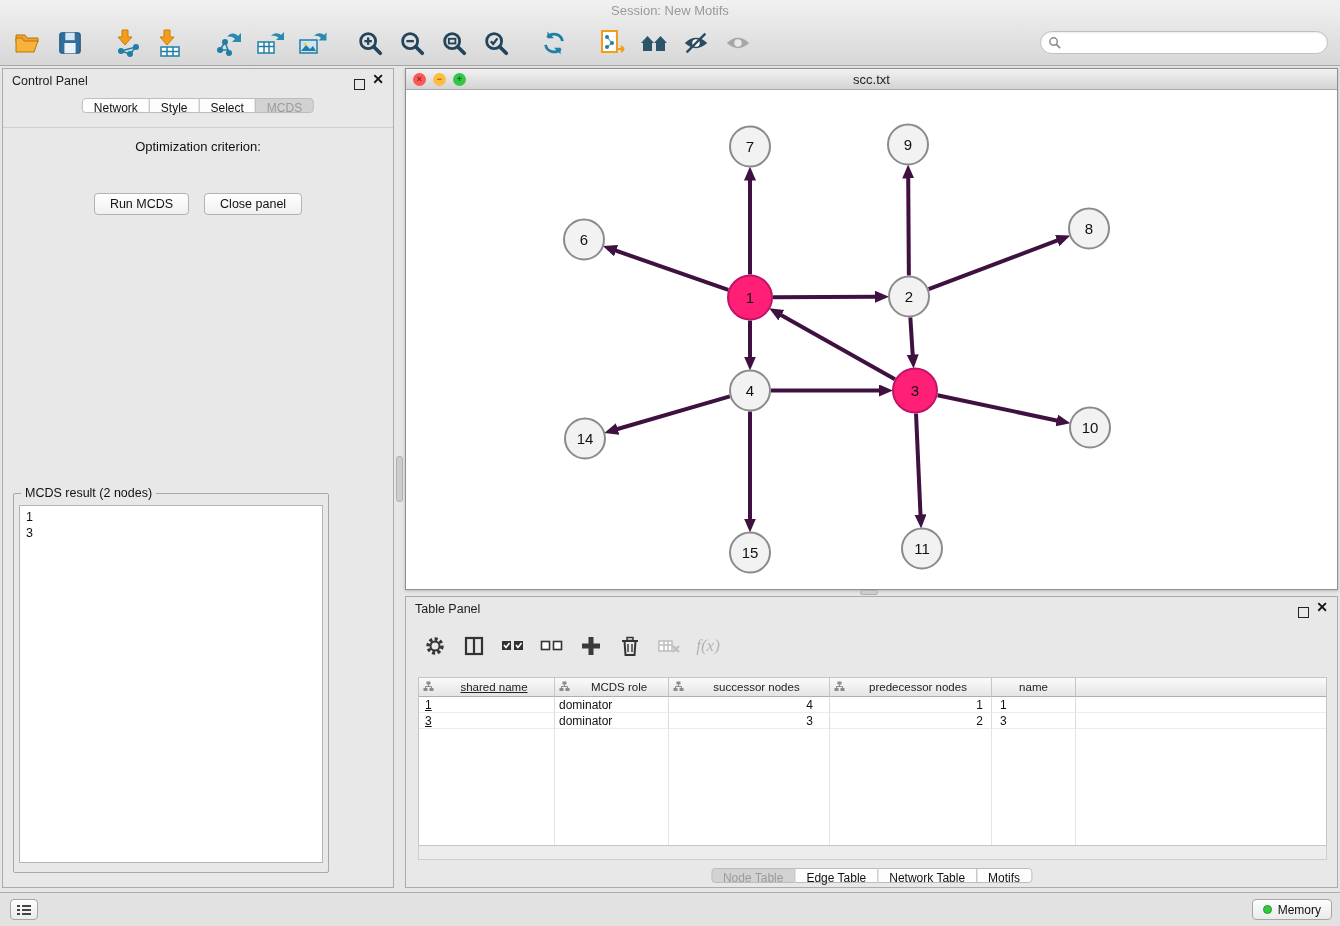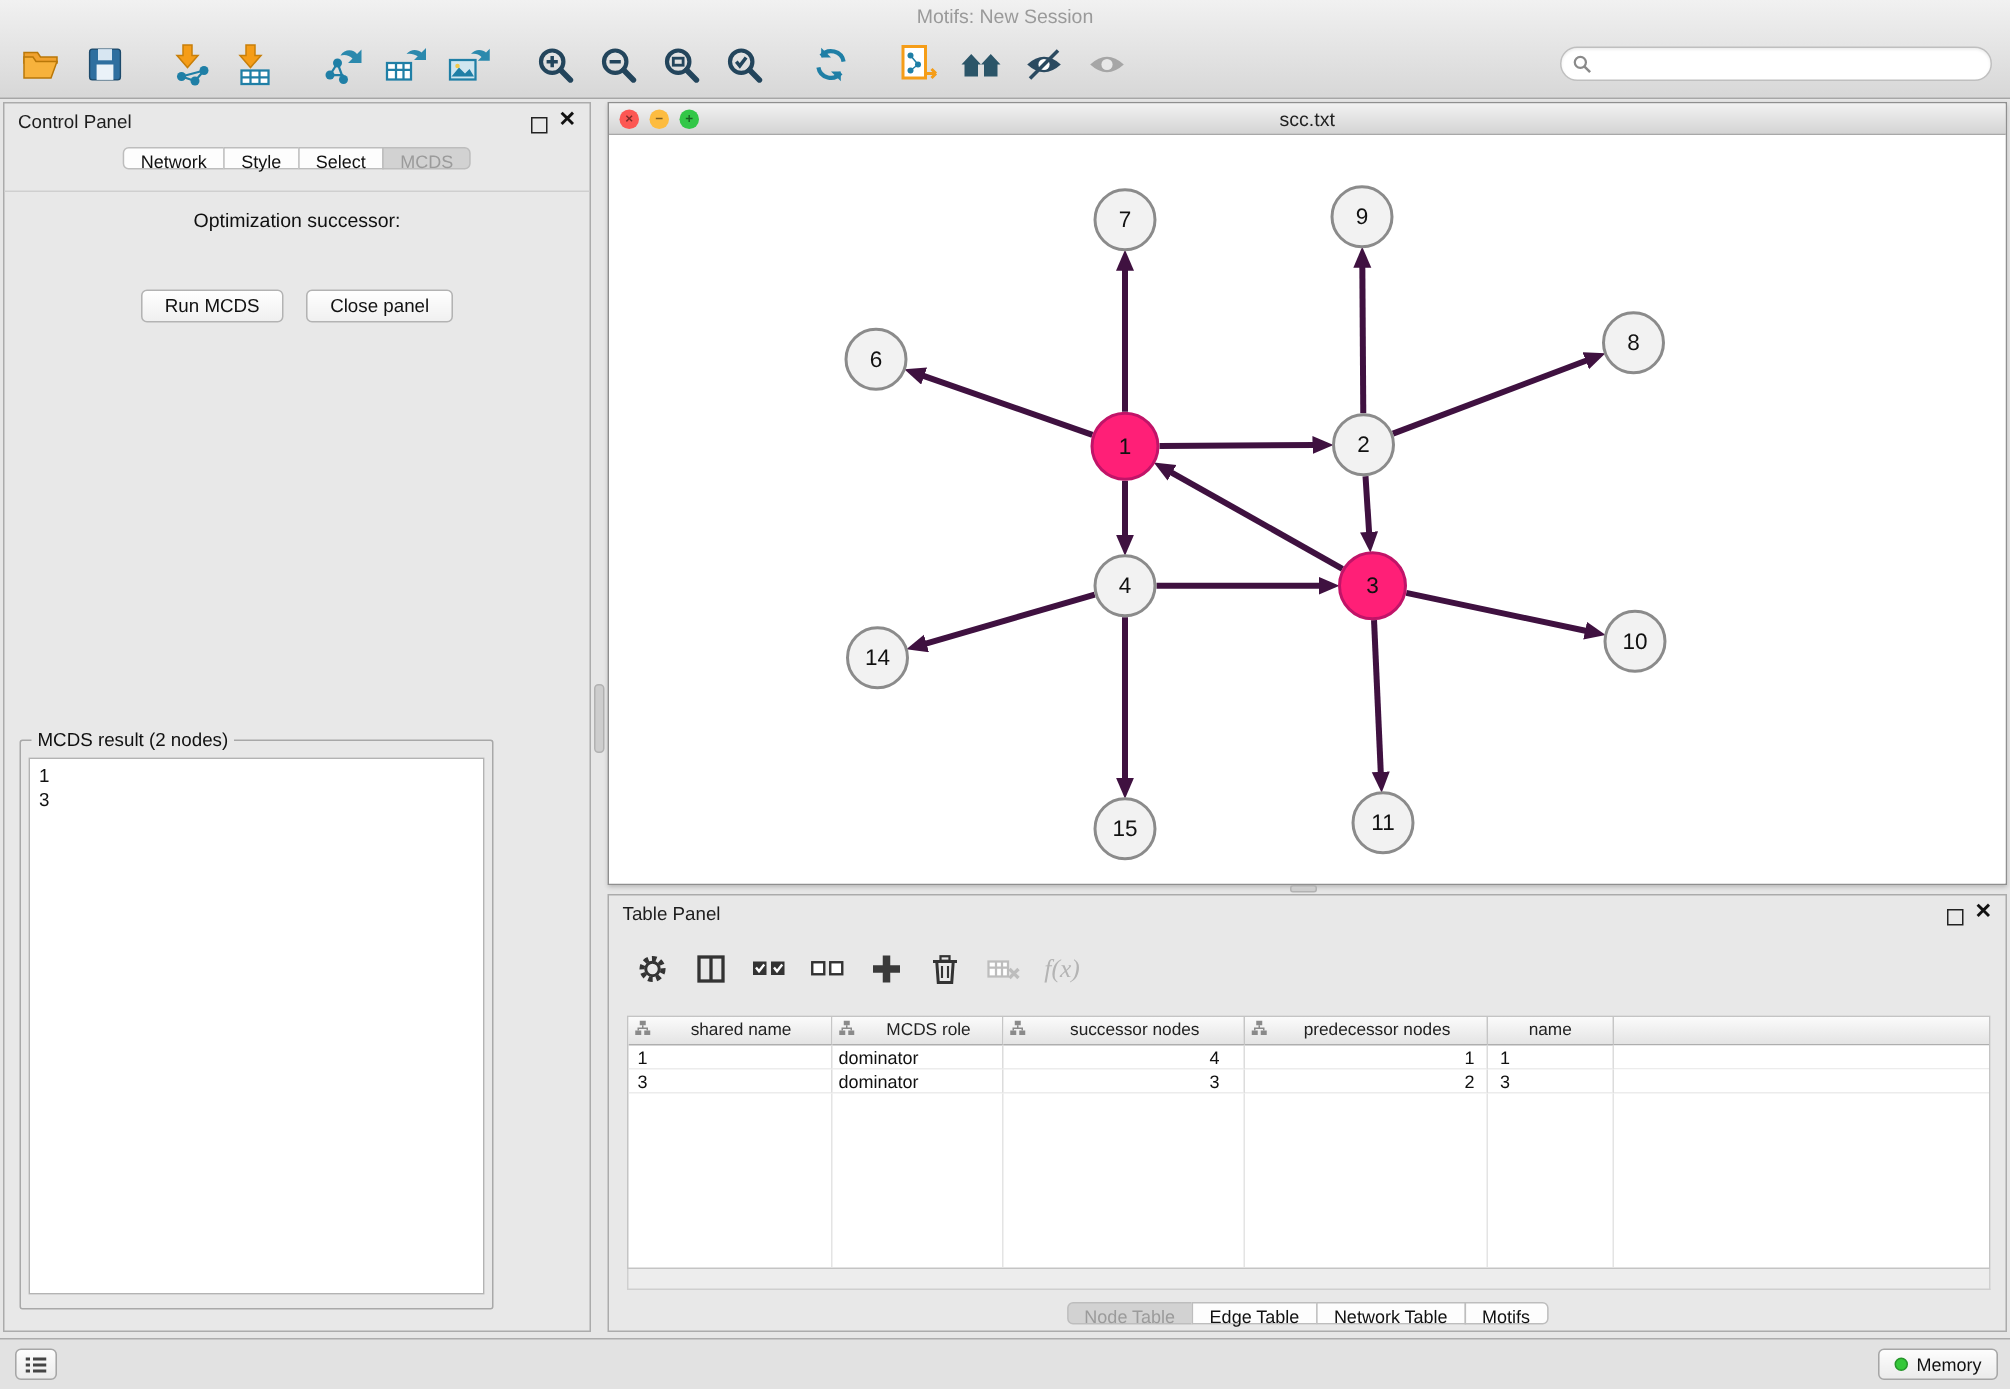--- a/index.html
+++ b/index.html
@@ -75,33 +75,33 @@
   .al8{padding-left:8px;}
   .ar16{justify-content:flex-end;padding-right:16px;}
   .ar8{justify-content:flex-end;padding-right:8px;}
   .fillrows{flex:1;display:flex;}
   .fillrows .fc{border-right:1px solid #e4e4e4;}
   .fillrows .fc.filler{flex:1;border-right:none;}
   .tp-scrollbar{position:absolute;left:12px;top:249px;width:909px;height:14px;background:#ededed;border:1px solid #cfcfcf;border-top:none;}
   .tp-tabs{position:absolute;bottom:4px;left:50%;transform:translateX(-50%);}
 
   
-  .w0{width:136px;} .w1{width:114px;} .w2{width:161px;} .w3{width:162px;} .w4{width:84px;}
+  .w0{width:136px;text-decoration:underline;} .w1{width:114px;} .w2{width:161px;} .w3{width:162px;} .w4{width:84px;}
 
   
   .statusbar{position:absolute;left:0;top:892px;width:1340px;height:34px;background:#e2e2e2;border-top:1px solid #ababab;}
   .sb-left-btn{position:absolute;left:10px;top:6px;width:28px;height:21px;background:linear-gradient(#fdfdfd,#ebebeb);border:1px solid #a6a6a6;border-radius:4px;display:flex;align-items:center;justify-content:center;}
   .memory-btn{position:absolute;right:8px;top:6px;height:21px;padding:0 10px;background:linear-gradient(#fdfdfd,#ebebeb);border:1px solid #a6a6a6;border-radius:4px;display:flex;align-items:center;gap:6px;font-size:12px;color:#111;}
   .green-dot{width:9px;height:9px;border-radius:50%;background:#35c83a;border:1px solid #26962a;}
 </style>
 </head>
 <body>
 
 <div class="topchrome">
-  <div class="win-title">Motifs: New Session</div>
+  <div class="win-title">Session: New Motifs</div>
 
   <div class="toolbar">
     <div class="tool">
       <svg width="30" height="30" viewBox="0 0 30 30">
           <path d="M3 7h9l2 3h11v4H3z" fill="#f0a12e" stroke="#b97708"></path>
           <path d="M3 24V10h6l2 3h14l-4 11z" fill="#f7b23c" stroke="#b97708"></path>
         </svg>
     </div>
     <div class="sgap"></div>
     <div class="tool">
@@ -257,21 +257,21 @@
     <span class="hdr-close xchar">✕</span>
   </div>
   <div class="cp-tabs seg-tabs">
     <span class="seg-tab">Network</span>
     <span class="seg-tab">Style</span>
     <span class="seg-tab">Select</span>
     <span class="seg-tab active">MCDS</span>
   </div>
   <div class="cp-tabline"></div>
 
-  <div class="opt-label">Optimization successor:</div>
+  <div class="opt-label">Optimization criterion:</div>
 
 
   <div class="btn-row">
     <button class="mac-btn">Run MCDS</button>
     <button class="mac-btn">Close panel</button>
   </div>
 
   <div class="groupbox">
     <span class="groupbox-legend">MCDS result (2 nodes)</span>
     <div class="result-box">

